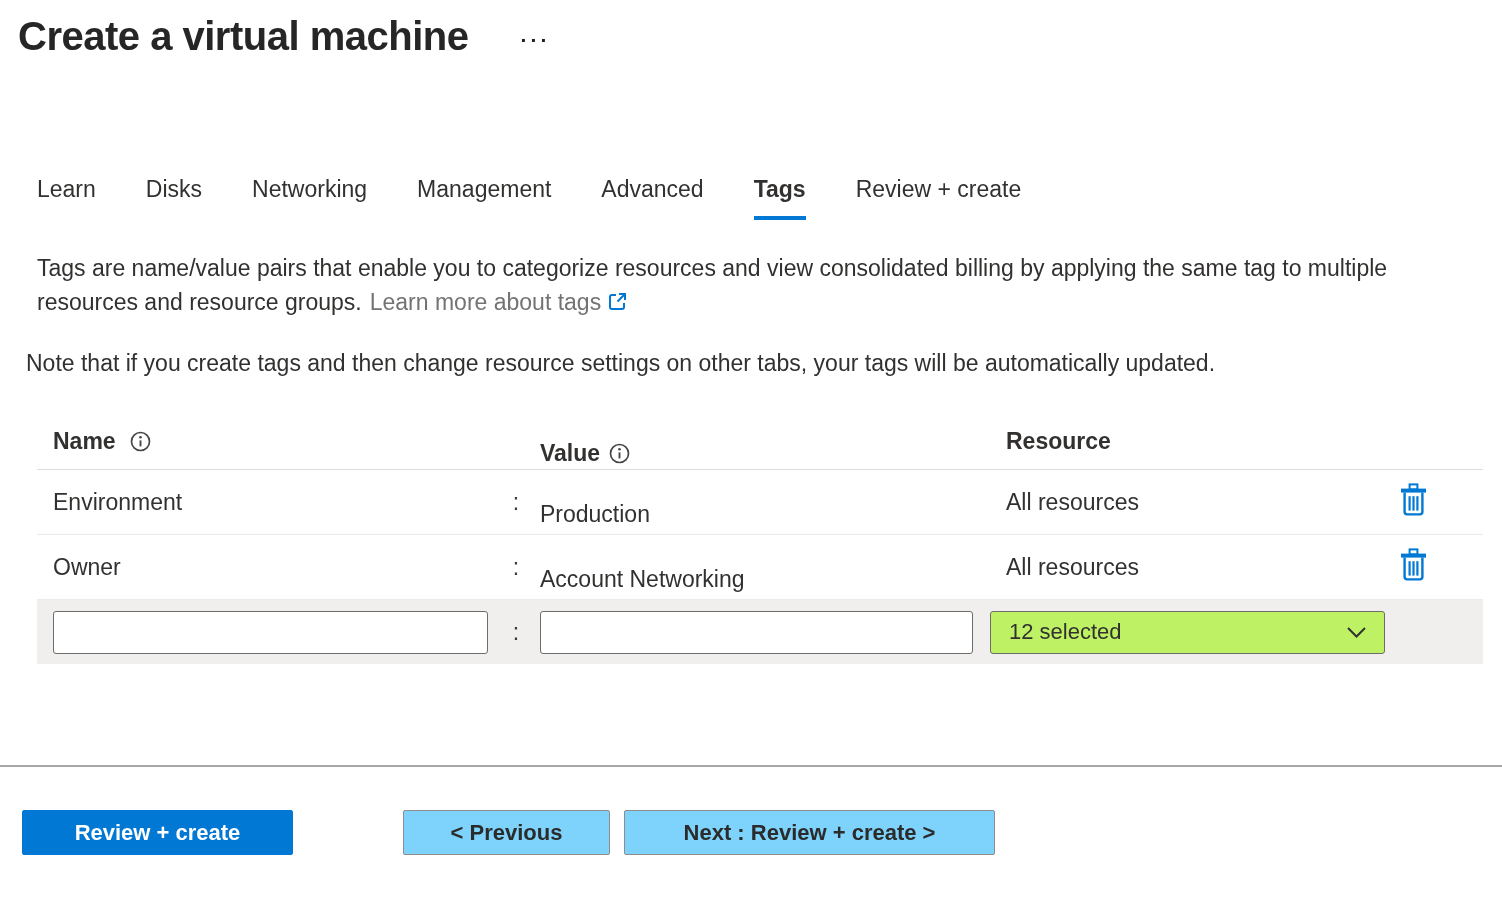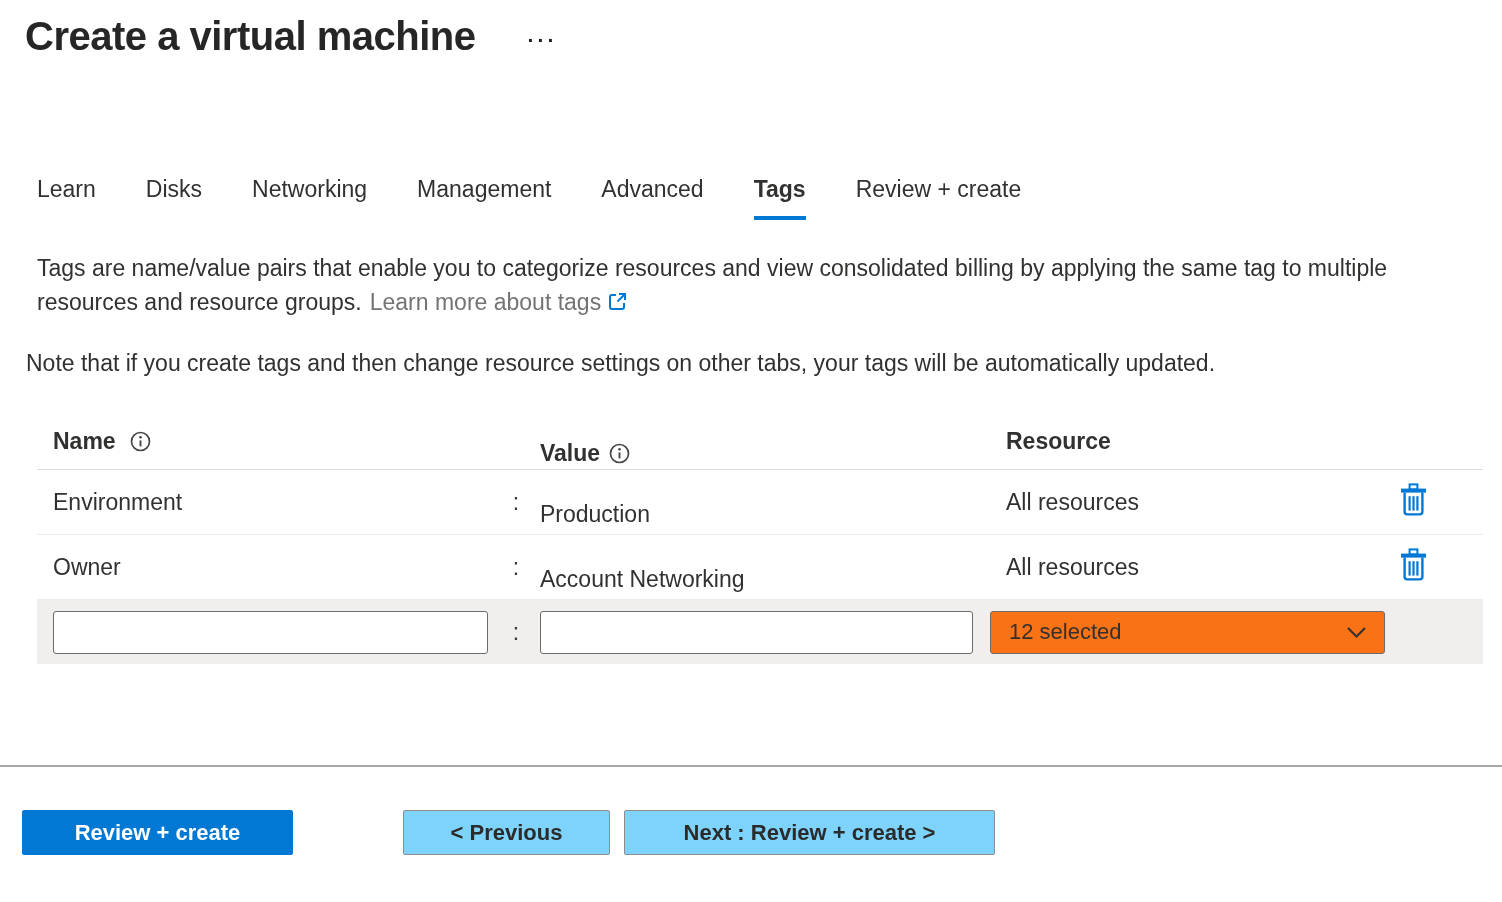--- a/index.html
+++ b/index.html
@@ -7,21 +7,21 @@
   html, body { margin: 0; padding: 0; }
   body {
     width: 1502px; height: 902px;
     background: #ffffff;
     color: #323130;
     font-family: "Liberation Sans", sans-serif;
     overflow: hidden;
   }
 
   
-  .title-row { display: flex; align-items: center; padding: 14px 0 0 25px; }
+  .title-row { display: flex; align-items: center; padding: 14px 0 0 18px; }
   .page-title { margin: 0; font-size: 40px; font-weight: 700; color: #262626; letter-spacing: -0.5px; }
   .more-btn {
     margin-left: 52px; margin-top: 6px;
     font-size: 21px; font-weight: 700; color: #1f1f1f;
     letter-spacing: 3px; cursor: pointer; line-height: 1; user-select: none;
   }
 
   
   .tabs { display: flex; column-gap: 50px; margin: 117px 0 0 37px; }
   .tab {
@@ -49,21 +49,21 @@
   .data-row { height: 65px; font-size: 23px; border-bottom: 1px solid #edebe9; }
   .trash-btn { background: none; border: none; padding: 0; cursor: pointer; line-height: 0; }
   .new-row { height: 64px; background: #f0efed; }
   .text-input {
     height: 43px; width: 435px; margin-left: 16px;
     border: 1.5px solid #6e6c6a; border-radius: 3px; background: #ffffff;
     font-size: 22px; font-family: inherit; color: #323130; padding: 0 12px; outline: none;
   }
   .text-input.value { width: 433px; margin-left: 8px; }
   .dropdown {
-    height: 43px; width: 395px; background: #f97316;
+    height: 43px; width: 395px; background: #bef264;
     border: 1.5px solid #6e6c6a; border-radius: 3px;
     display: flex; align-items: center; justify-content: space-between;
     padding: 0 18px; font-size: 22px; cursor: pointer;
   }
 
   
   .footer-divider { margin-top: 101px; width: 1502px; border: none; border-top: 2px solid #a9a7a5; }
   .footer { display: flex; align-items: center; margin: 43px 0 0 22px; }
   .btn { height: 45px; font-size: 22px; font-weight: 700; font-family: inherit; border-radius: 2px; cursor: pointer; }
   .btn-primary { width: 271px; background: #0078d4; border: 1px solid #0078d4; color: #ffffff; }

